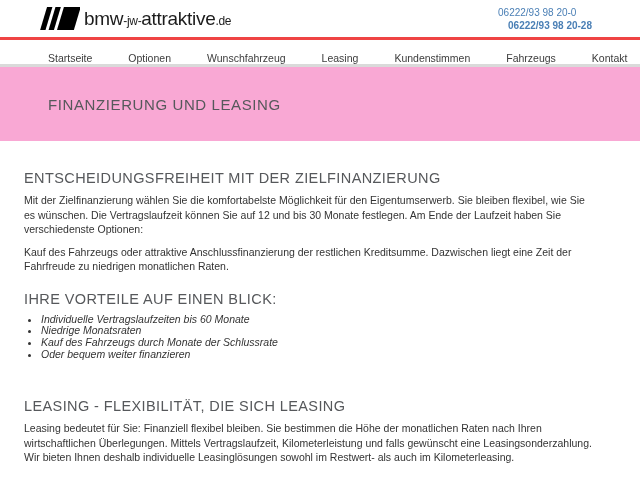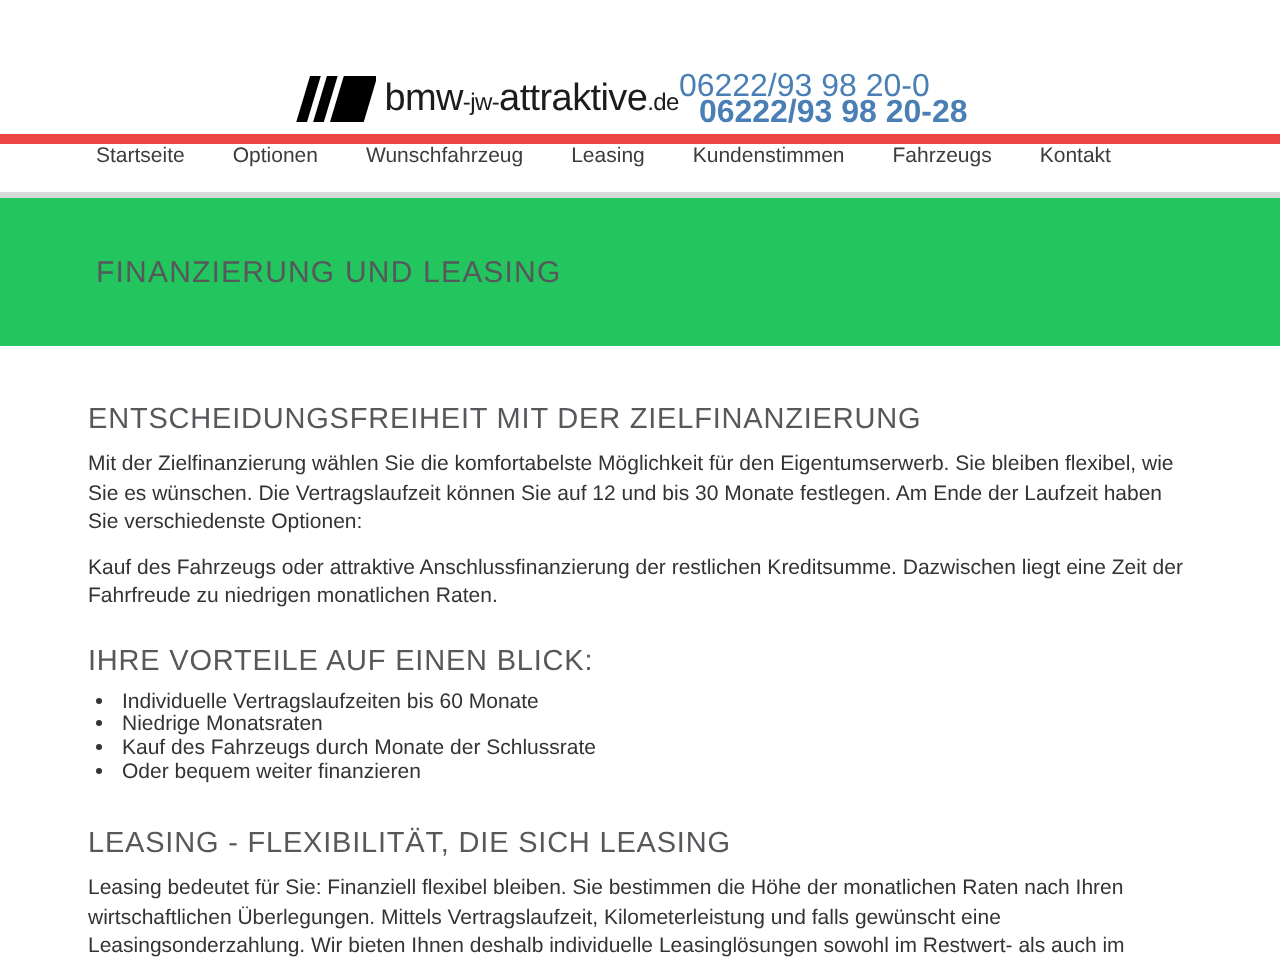--- a/index.html
+++ b/index.html
@@ -1,49 +1,49 @@
 <!DOCTYPE html>
 <html lang="de"><head>
 <meta charset="utf-8">
 <style>
   * { margin:0; padding:0; box-sizing:border-box; }
   html,body { width:640px; height:480px; overflow:hidden; background:#ffffff;
     font-family:"Liberation Sans","DejaVu Sans",sans-serif; }
 
   
   .header-top{
-    height:40px; display:flex; align-items:center; justify-content:center;
-    padding:0 48px 0 34px; background:#fff; border-bottom:5px solid #ef4444;margin-top:32px;
+    height:40px; display:flex; align-items:center; justify-content:space-between;
+    padding:0 48px 0 34px; background:#fff; border-bottom:3px solid #ef4444;
   }
   .logo{ display:flex; align-items:center; gap:4px; }
   .logo svg{ display:block; }
   .logo-text{ color:#1c1c1c; font-weight:500; letter-spacing:-0.3px; line-height:1;
     display:flex; align-items:baseline; }
   .logo-big{ font-size:19px; }
   .logo-small{ font-size:12px; }
-  .phones{ font-size:16px; color:#4a7fb5; line-height:12.5px; text-align:left; padding-top:2px;}
+  .phones{ font-size:10px; color:#4a7fb5; line-height:12.5px; text-align:left; padding-top:2px;}
   .phones .line2{ margin-left:10px;font-weight:bold; }
 
   
-  nav{ height:24px; display:flex; align-items:flex-start; gap:24px; padding:0 48px; background:#fff; }
+  nav{ height:24px; display:flex; align-items:flex-end; gap:36px; padding:0 48px; background:#fff; }
   nav a{ font-size:10.5px; color:#3c3c3c; text-decoration:none; cursor:pointer; }
 
   
-  .banner{ height:77px; background:#22c55e; border-top:3px solid #dadada;
+  .banner{ height:77px; background:#f9a8d4; border-top:3px solid #dadada;
     display:flex; align-items:center; padding:0 48px; }
   .banner h1{ font-size:15px; font-weight:300; color:#56585b; letter-spacing:0.6px; }
 
   
-  main{ padding:29px 45px 0 44px; }
+  main{ padding:29px 45px 0 24px; }
   h2{ font-size:14.5px; font-weight:300; color:#56585b; letter-spacing:0.4px; margin-bottom:7px; }
   main p{ font-size:10.5px; color:#333; line-height:14.5px; margin-bottom:8px; }
   .section{ margin-bottom:17px; }
-  .section.benefits{ margin-bottom:21px; }
+  .section.benefits{ margin-bottom:37px; }
   ul{ list-style:disc; margin:4px 0 0 17px; }
-  ul li{ font-size:10.5px; color:#333; line-height:11.9px; }
+  ul li{ font-size:10.5px; color:#333; line-height:11.9px;font-style:italic; }
 </style>
 </head>
 <body>
 
 <header>
   <div class="header-top">
     <div class="logo">
       <span>
         <svg width="46" height="23" viewBox="0 0 60 30">
           <polygon points="8,30 15,30 24,0 17,0" fill="#000"></polygon>

